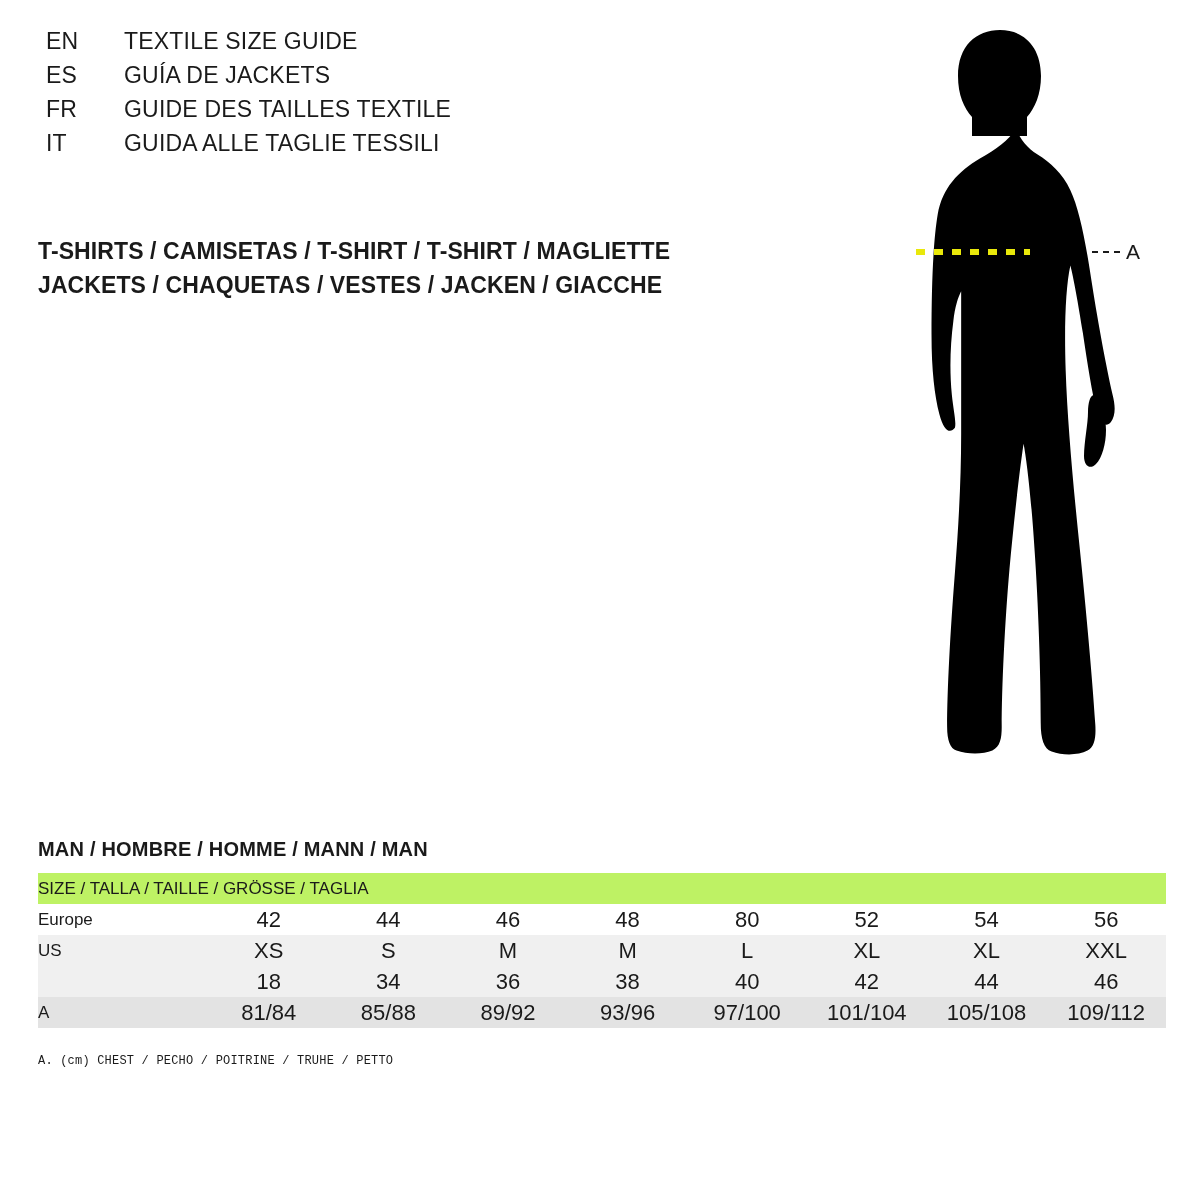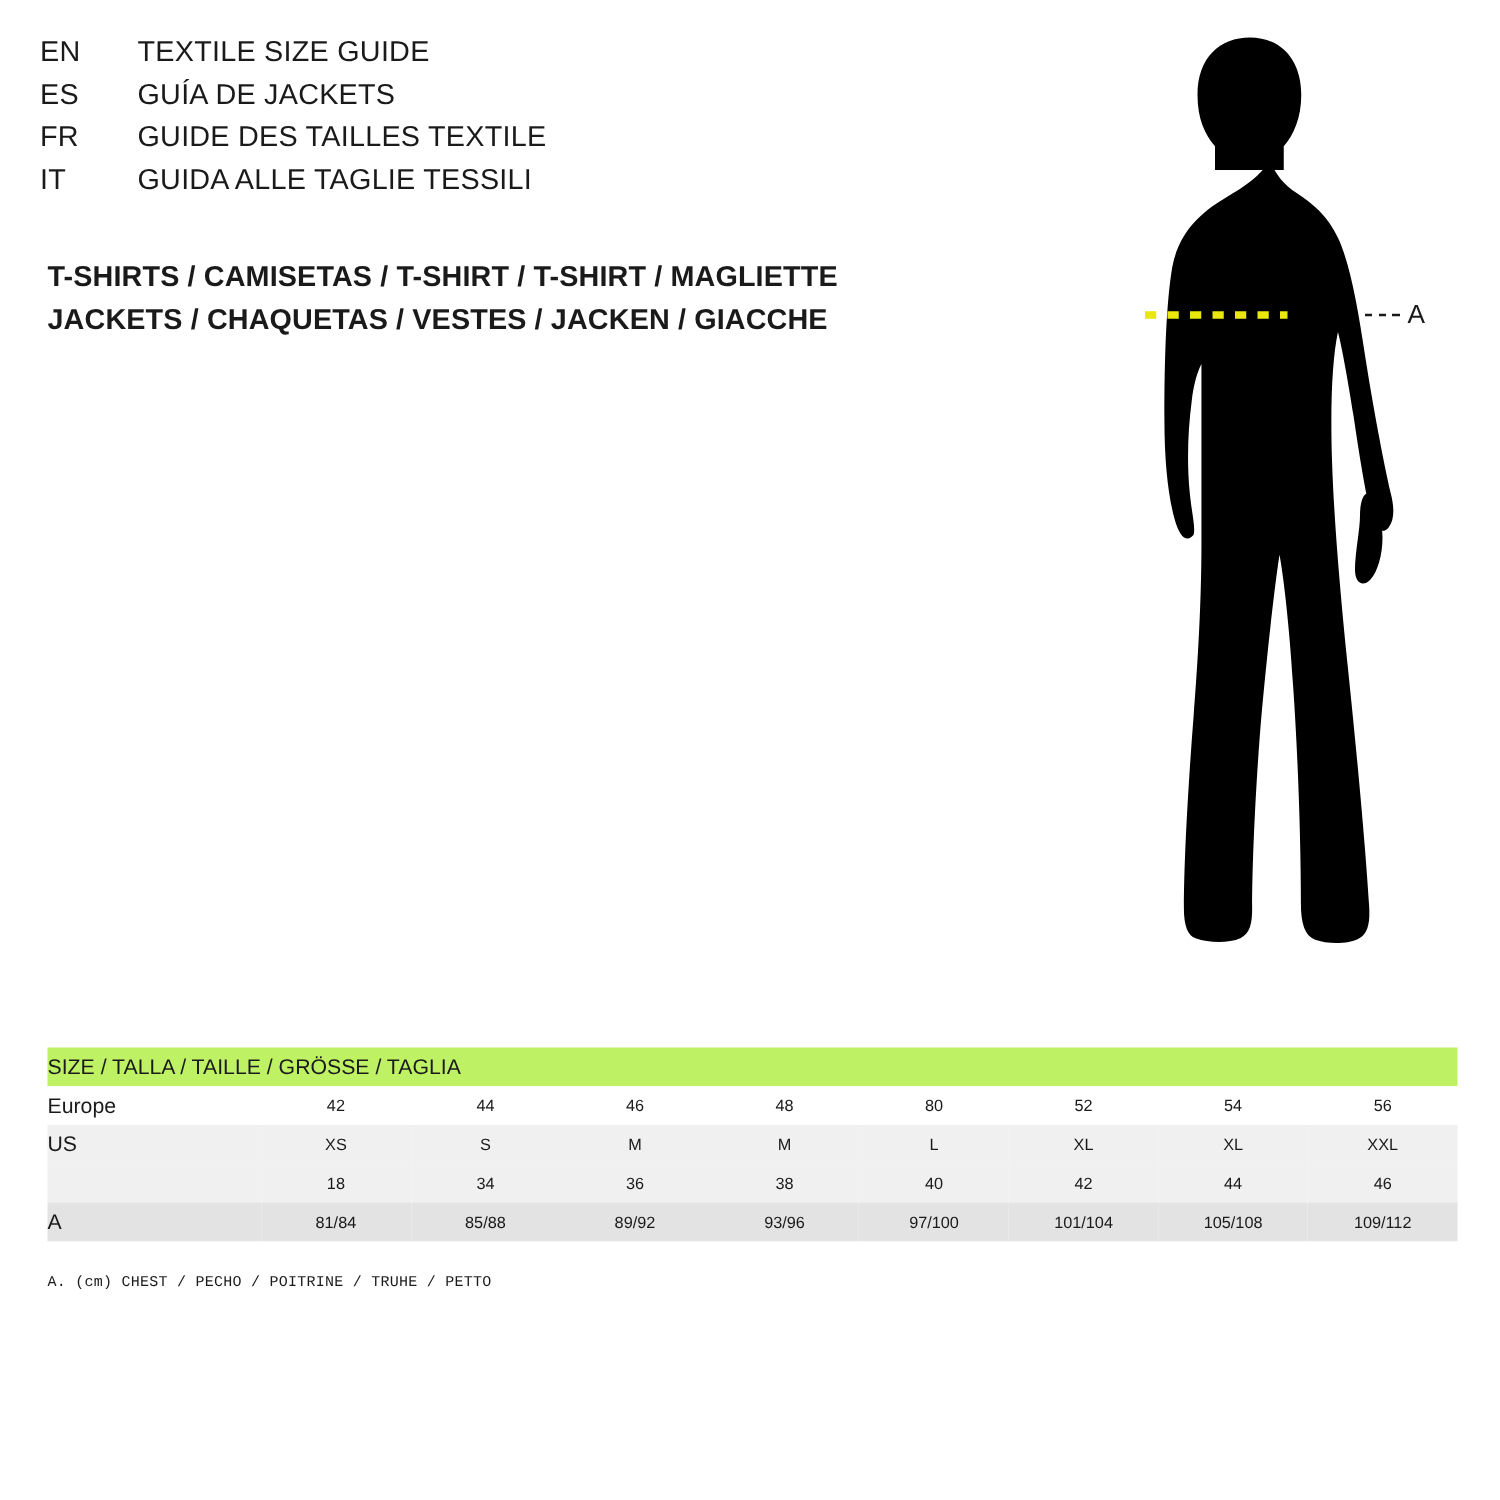--- a/index.html
+++ b/index.html
@@ -12,21 +12,21 @@
     height: 1200px;
     font-family: "Liberation Sans", sans-serif;
     color: #1a1a1a;
     position: relative;
     overflow: hidden;
   }
 
   
   .lang-block {
     position: absolute;
-    left: 32px;
+    left: 46px;
     top: 28px;
     width: 720px;
   }
   .lang-row {
     display: flex;
     align-items: baseline;
     height: 34px;
     font-size: 23px;
     letter-spacing: 0.2px;
   }
@@ -34,21 +34,21 @@
     width: 78px;
     flex: none;
   }
   .lang-text {
     flex: 1;
   }
 
   .cat-block {
     position: absolute;
     left: 38px;
-    top: 204px;
+    top: 234px;
     width: 760px;
   }
   .cat-row {
     font-size: 23px;
     font-weight: bold;
     line-height: 34px;
     letter-spacing: 0.1px;
   }
 
   
@@ -121,21 +121,21 @@
     font-size: 17px;
   }
   .grp-head {
     font-size: 17px;
     padding-left: 6px;
     text-align: left;
   }
   .cell {
     text-align: center;
     width: 119px;
-    font-size: 13px;
+    font-size: 22px;
   }
   .footnote {
     margin-top: 26px;
     font-size: 12px;
     letter-spacing: 0.2px;
     font-family: Liberation Mono, monospace;
   }
 </style>
 </head>
 <body>
@@ -207,20 +207,21 @@
 
     <g>
       <line x1="86" y1="234" x2="200" y2="234" stroke="#e9e80a" stroke-width="6" stroke-linecap="butt" stroke-dasharray="9 9"></line>
     </g>
   </svg>
   <div class="marker-dash"></div>
   <div class="marker-label">A</div>
 </div>
 
 <div class="table-section">
+  <div class="table-title">MAN / HOMBRE / HOMME / MANN / MAN</div>
 
   <table class="size-table">
     <tbody>
       <tr class="band-dark">
         <td class="grp-head" colspan="9">SIZE / TALLA / TAILLE / GRÖSSE / TAGLIA</td>
       </tr>
 
       <tr class="band-white">
         <td class="row-head-cell">Europe</td>
         <td class="cell">42</td>

